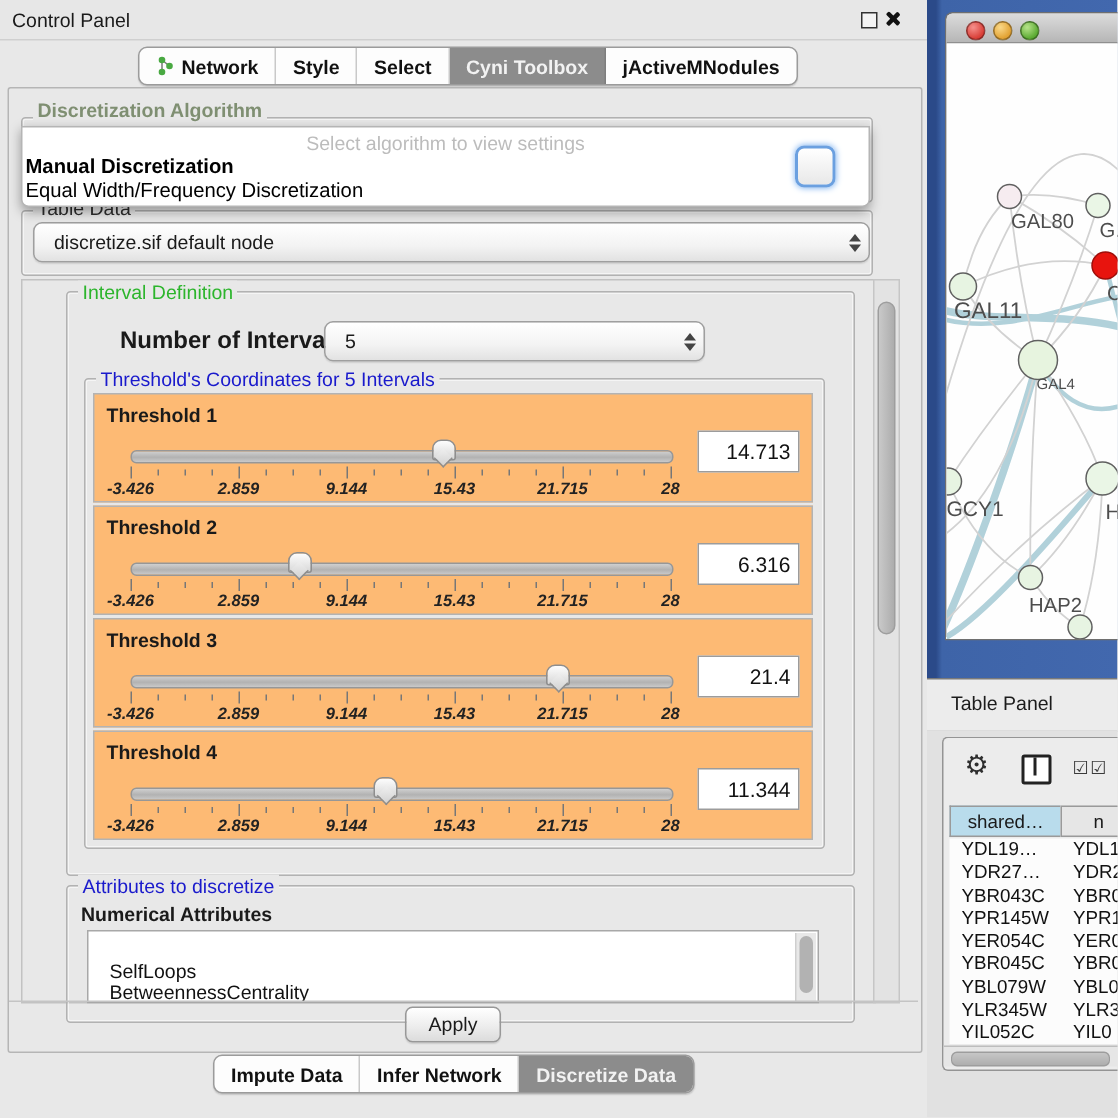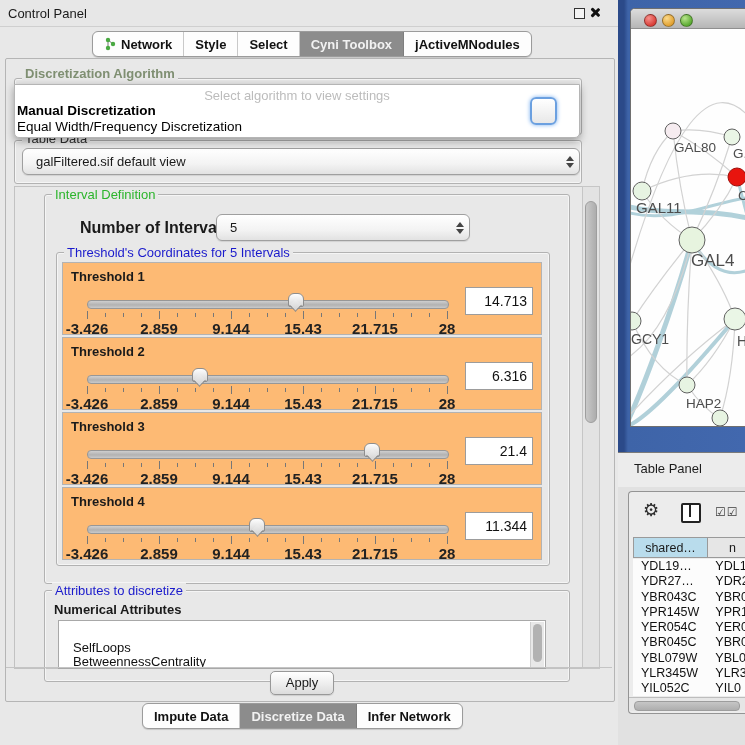--- a/index.html
+++ b/index.html
@@ -44,21 +44,21 @@
   .threshold-panel{position:absolute;left:18px;width:478px;height:71px;border:1px solid #b3b3b3;background:#fdba74;}
   .th-label{position:absolute;left:8px;top:6px;font-size:13px;font-weight:bold;}
   .track{position:absolute;left:24px;top:37px;width:360px;height:7px;border-radius:4px;border:1px solid #979797;
          background:linear-gradient(#cfcfcf,#b2b2b2 55%,#c9c9c9);}
   .handle{position:absolute;top:30px;width:14px;height:12px;background:linear-gradient(#fdfdfd,#d8d8d8);border:1px solid #8e8e8e;border-radius:6px 6px 2px 2px;z-index:3;}
   .handle:after{content:"";position:absolute;left:2.6px;top:6.5px;width:8px;height:8px;background:linear-gradient(135deg,#efefef,#d2d2d2);border:1px solid #8e8e8e;border-top:none;border-left:none;transform:rotate(45deg);}
   .ticks{position:absolute;left:24px;top:48px;width:360px;height:9px;}
   .tick{position:absolute;top:2px;width:1px;height:4px;background:#777;}
   .tick.major{top:0;height:8px;}
   .ticklabels{position:absolute;left:24px;top:57px;width:360px;height:12px;}
-  .ticklab{position:absolute;transform:translateX(-50%);font-size:15px;font-weight:bold;color:#222;white-space:nowrap;}
+  .ticklab{position:absolute;transform:translateX(-50%);font-size:11px;font-weight:bold;color:#222;white-space:nowrap;font-style:italic;}
   .valuebox{position:absolute;left:402px;top:24px;width:56px;height:26px;border:1px solid #9c9c9c;background:#fff;
             font-family:"Liberation Sans",sans-serif;font-size:14px;text-align:right;padding:0 5px;color:#111;}
   
   .listbox{background:#fff;border:1px solid #a8a8a8;overflow:hidden;}
   .litem{font-size:13px;padding:0 0 0 14px;height:14px;line-height:14px;color:#111;}
   .list-scroll{position:absolute;right:1px;top:1px;width:13px;height:100%;background:#e8e8e8;border-left:1px solid #cfcfcf;}
   .list-thumb{position:absolute;left:1.5px;top:2px;width:9px;height:38px;border-radius:5px;background:#b2b2b2;}
   .applybtn{left:270px;top:671px;width:62px;height:22px;border:1px solid #989898;border-radius:5px;
             background:linear-gradient(#ffffff,#ededed 55%,#dcdcdc);font-size:13px;text-align:center;line-height:21px;box-shadow:0 1px 1px rgba(0,0,0,.12);}
   .applystrip{left:6px;top:667px;width:606px;height:33px;border-top:1px solid #c4c4c4;}
@@ -130,21 +130,21 @@
 </div>
 
 <div class="abs mainpanel"></div>
 
 <div class="abs groupbox" style="left:14px;top:78px;width:566px;height:55px;"></div>
 <div class="abs grouplab" style="left:22px;top:66px;color:#7f8f72;font-weight:bold;">Discretization Algorithm</div>
 
 <div class="abs groupbox" style="left:14px;top:140px;width:566px;height:42px;"></div>
 <div class="abs grouplab" style="left:22px;top:131px;color:#2e2e2e;">Table Data</div>
 <div class="abs combo" style="left:22px;top:148px;width:556px;height:25px;">
-  <span class="val">galFiltered.sif default view</span>
+  <span class="val">discretize.sif default node</span>
   <span class="spin">
       <i class="up"></i>
       <i class="dn"></i>
     </span>
 </div>
 
 <div class="abs popup">
   <div class="prompt">Select algorithm to view settings</div>
   <div class="opt1">Manual Discretization</div>
   <div class="opt2">Equal Width/Frequency Discretization</div>
@@ -333,25 +333,25 @@
     </div>
 </div>
 
 <div class="abs applystrip"></div>
 <div class="abs applybtn">Apply</div>
 
 <div class="abs tabstrip" style="left:142px;top:703px;">
   <div class="tab">
       <span>Impute Data</span>
     </div>
+  <div class="tab">
+      <span>Infer Network</span>
+    </div>
   <div class="tab sel">
       <span>Discretize Data</span>
-    </div>
-  <div class="tab">
-      <span>Infer Network</span>
     </div>
 </div>
 
 <div class="abs desktop"></div>
 
 <div class="abs macwin">
   <div class="mactitle">
     <div class="light red"></div>
     <div class="light yellow"></div>
     <div class="light green"></div>
@@ -401,21 +401,21 @@
         <circle cx="89" cy="389" r="8" fill="#e7f4e2"></circle>
       </g>
     </svg>
   </div>
 </div>
 
 <div class="abs nodelab" style="left:674px;top:140px;text-align:center;">GAL80</div>
 <div class="abs nodelab" style="left:733px;top:146px;">G.</div>
 <div class="abs nodelab" style="left:738px;top:188px;">C</div>
 <div class="abs nodelab" style="left:636px;top:199px;font-size:15px;">GAL11</div>
-<div class="abs nodelab" style="left:691px;top:251px;font-size:17px;">GAL4</div>
+<div class="abs nodelab" style="left:691px;top:251px;font-size:10px;">GAL4</div>
 <div class="abs nodelab" style="left:631px;top:331px;font-size:14px;">GCY1</div>
 <div class="abs nodelab" style="left:737px;top:333px;font-size:14px;">H</div>
 <div class="abs nodelab" style="left:686px;top:396px;">HAP2</div>
 
 <div class="abs tp-bar"></div>
 <div class="abs tp-title">Table Panel</div>
 <div class="abs tp-area"></div>
 
 <div class="abs twin">
   <div class="gear">⚙</div>

